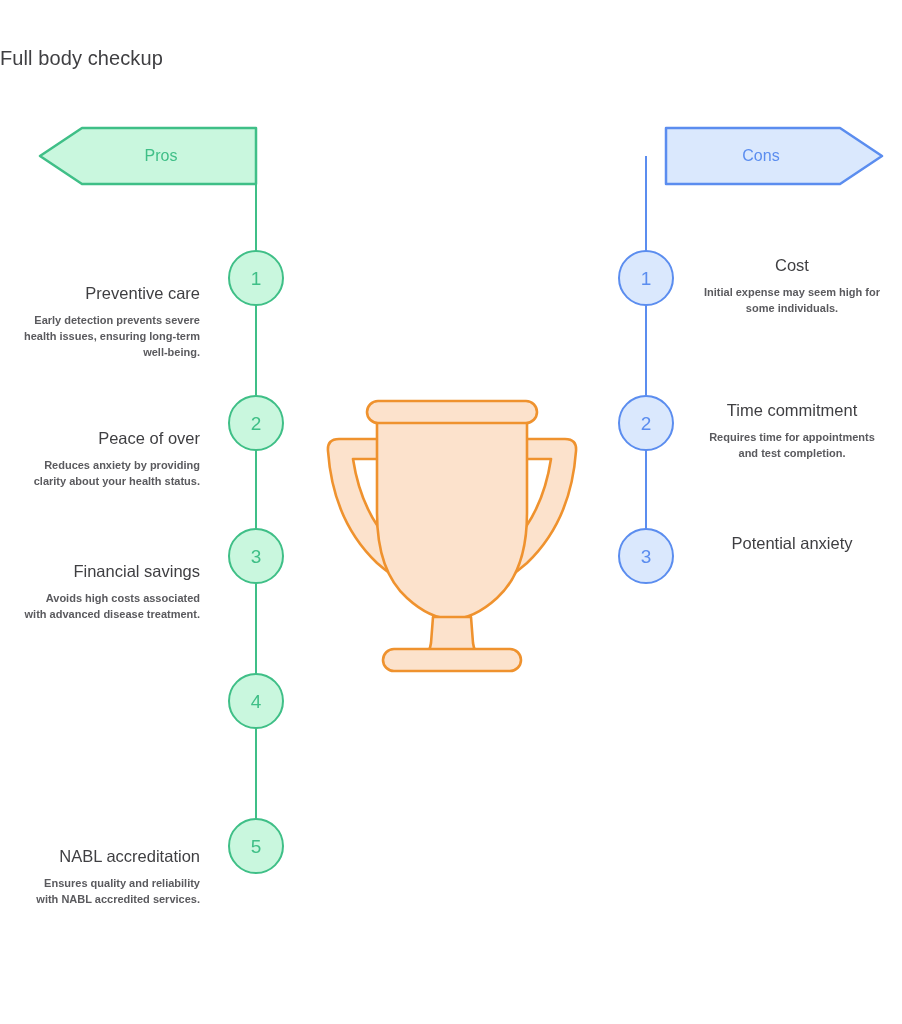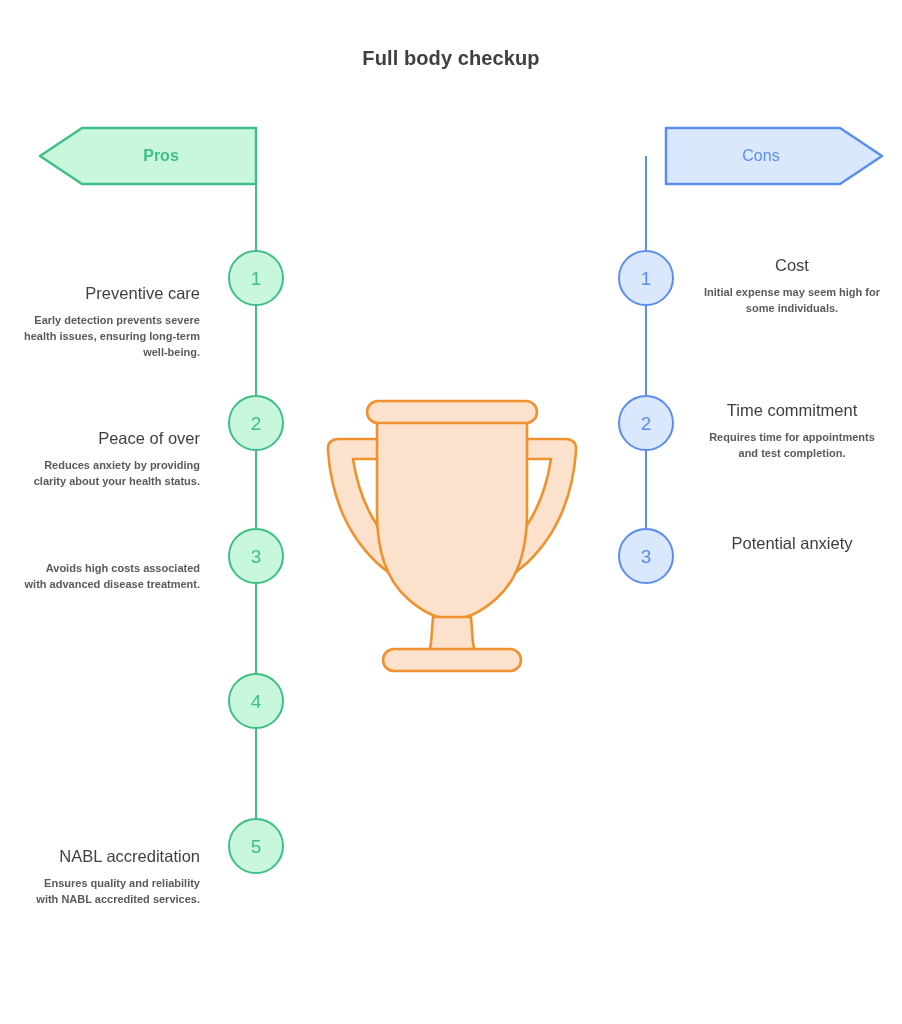--- a/index.html
+++ b/index.html
@@ -22,23 +22,22 @@
     height: 1024px;
     background: #ffffff;
   }
 
   
   .page-title {
     position: absolute;
     top: 47px;
     left: 0;
     width: 902px;
-    text-align: center;
     font-size: 20px;
-    font-weight: bold;
+    font-weight: normal;
     color: #3f3f42;
     letter-spacing: 0.1px;
   }
 
   
   .banner {
     position: absolute;
     height: 60px;
     display: flex;
     align-items: center;
@@ -57,21 +56,20 @@
   }
 
   .banner-pros {
     left: 38px;
     top: 126px;
     width: 220px;
   }
   .banner-pros .banner-label {
     color: #3fbf87;
     padding-left: 26px;
-    font-weight: bold;
   }
 
   .banner-cons {
     left: 664px;
     top: 126px;
     width: 220px;
   }
   .banner-cons .banner-label {
     color: #5b8def;
     padding-right: 26px;
@@ -193,20 +191,21 @@
   </div>
   <div class="item-text left" style="top:400px">
     <div class="item-title">Peace of over</div>
     <div class="item-desc">Reduces anxiety by providing clarity about your health status.</div>
   </div>
 
   <div class="node node-pros" style="top:528px">
     <span>3</span>
   </div>
   <div class="item-text left" style="top:533px">
+    <div class="item-title">Financial savings</div>
     <div class="item-desc">Avoids high costs associated with advanced disease treatment.</div>
   </div>
 
   <div class="node node-pros" style="top:673px">
     <span>4</span>
   </div>
 
   <div class="node node-pros" style="top:818px">
     <span>5</span>
   </div>

